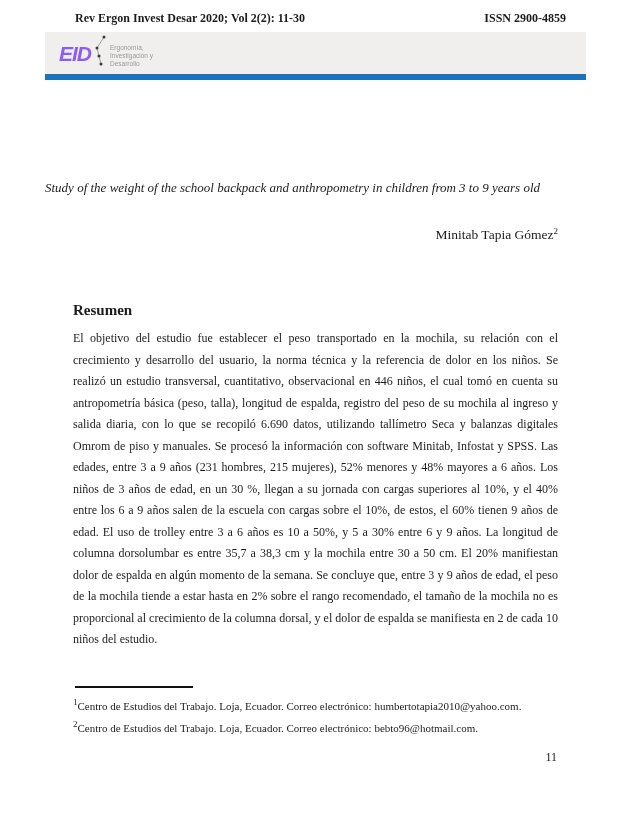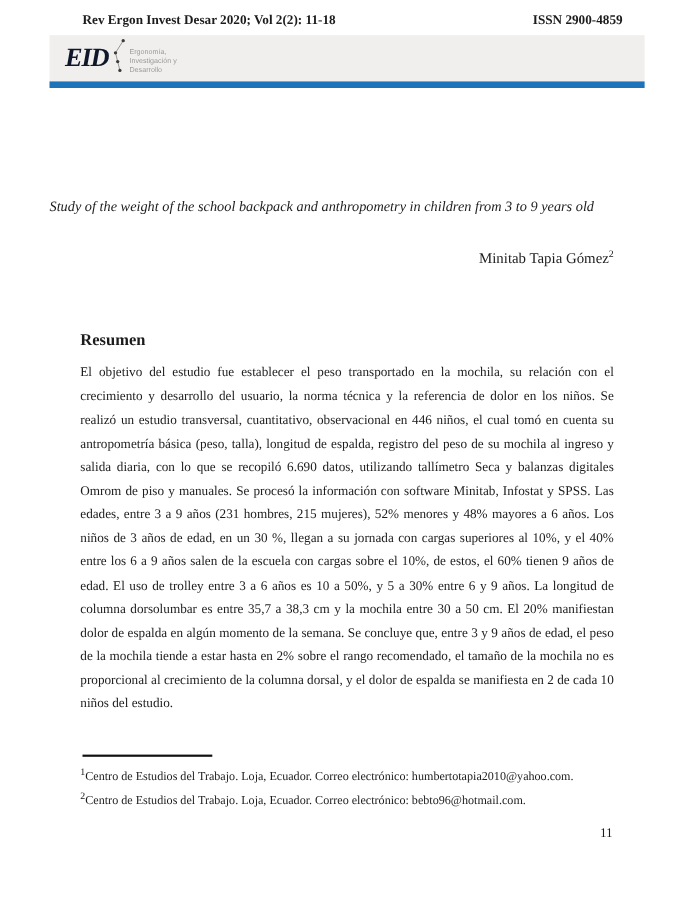--- a/index.html
+++ b/index.html
@@ -32,26 +32,26 @@
     padding-left: 14px;
   }
   .blue-rule {
     position: absolute;
     top: 74px; left: 45px;
     width: 541px; height: 6px;
     background: #1b73b9;
   }
   .logo { display: flex; align-items: center; }
   .logo-acronym {
-    font-family: Liberation Serif, serif;
+    font-family: Liberation Sans, sans-serif;
     font-style: italic;
     font-weight: bold;
-    font-size: 24px;
+    font-size: 21px;
     line-height: 31px;
-    color: #0f172a;
+    color: #8b5cf6;
     letter-spacing: -1px;
   }
   .logo-tagline {
     display: flex;
     align-items: center;
     margin-left: 3px;
   }
   .logo-dots { margin-right: 2px; margin-top: -2px; }
   .tagline-lines {
     font-family: "Liberation Sans", "DejaVu Sans", sans-serif;
@@ -116,21 +116,21 @@
     top: 750px; right: 75px;
     font-size: 12px;
   }
 </style>
 </head>
 <body>
 
 <div class="page">
 
   <div class="running-header">
-    <span>Rev Ergon Invest Desar 2020; Vol 2(2): 11-18</span>
+    <span>Rev Ergon Invest Desar 2020; Vol 2(2): 11-30</span>
     <span>ISSN 2900-4859</span>
   </div>
 
   <div class="banner">
     <div class="logo">
       <span class="logo-acronym">EID</span>
       <span class="logo-tagline">
         <svg class="logo-dots" width="14" height="36" viewBox="0 0 14 36">
           <polyline points="10,3 3,14 5,22 7,30" fill="none" stroke="#8a8a88" stroke-width="0.8"></polyline>
           <circle cx="10" cy="3" r="1.5" fill="#3a3a3a"></circle>

